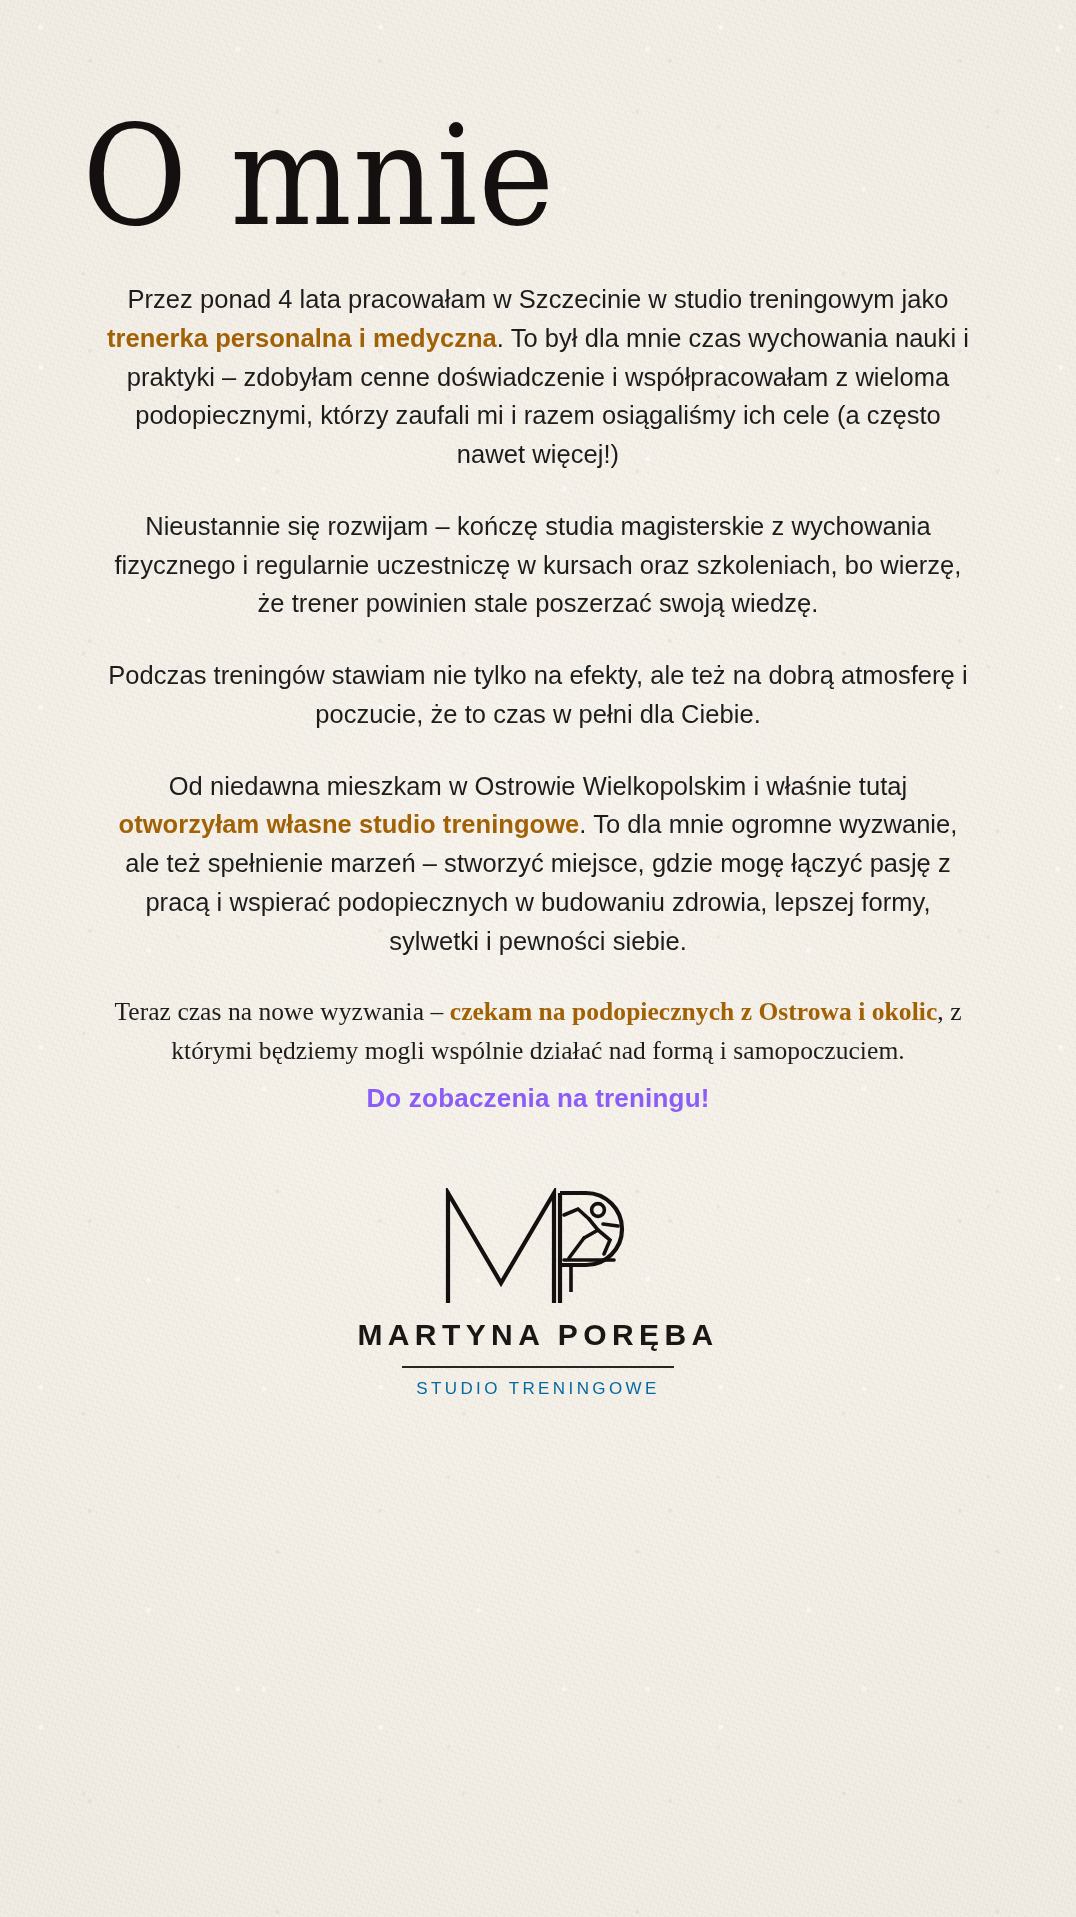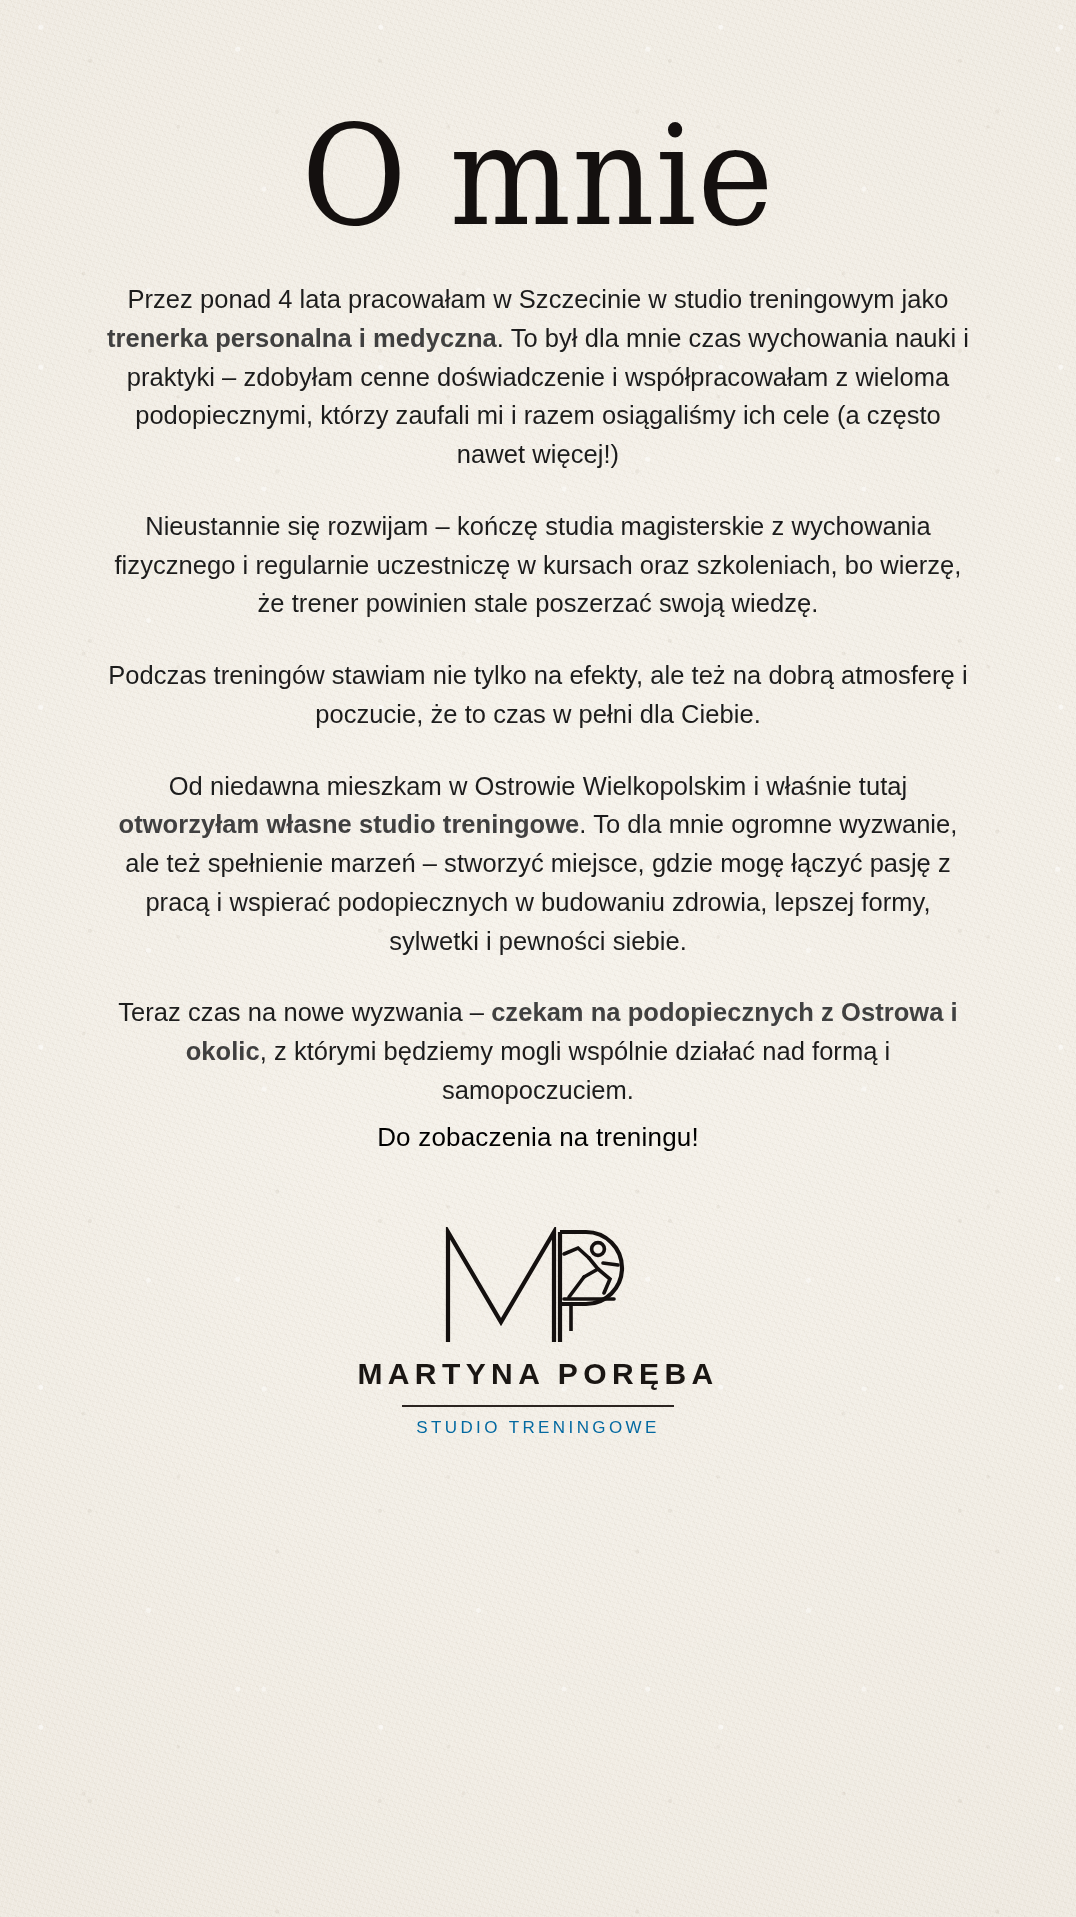--- a/index.html
+++ b/index.html
@@ -59,21 +59,21 @@
     padding: 0 48px;
     display: flex;
     flex-direction: column;
     align-items: center;
   }
 
   
   .title-wrap {
     margin-top: 108px;
     width: 100%;
-    text-align: center;
+    text-align: left;
   }
   .page-title {
     font-family: "DejaVu Serif", "Liberation Serif", serif;
     font-weight: 400;
     font-size: 138px;
     line-height: 1.0;
     letter-spacing: 1px;
     color: #14100f;
     margin: 0;
     transform: scaleX(0.93);
@@ -103,32 +103,32 @@
     margin-top: 34px;
     text-align: center;
   }
   .para {
     font-size: 25.5px;
     line-height: 1.52;
     color: #1c1c1c;
     margin: 0 0 33px 0;
     letter-spacing: 0.05px;
   }
-  .para:last-child { margin-bottom: 0; }
+  .para:last-child { margin-bottom: 0; font-family: Liberation Serif, serif; }
 
   .hl {
-    color: #404040;
+    color: #a16207;
     font-weight: 700;
   }
 
   .closing {
     margin-top: 12px;
     font-size: 26px;
-    font-weight: 400;
-    color: #000000;
+    font-weight: 700;
+    color: #8b5cf6;
     text-align: center;
     letter-spacing: 0.2px;
   }
 
   
   .logo-block {
     margin-top: 74px;
     display: flex;
     flex-direction: column;
     align-items: center;

